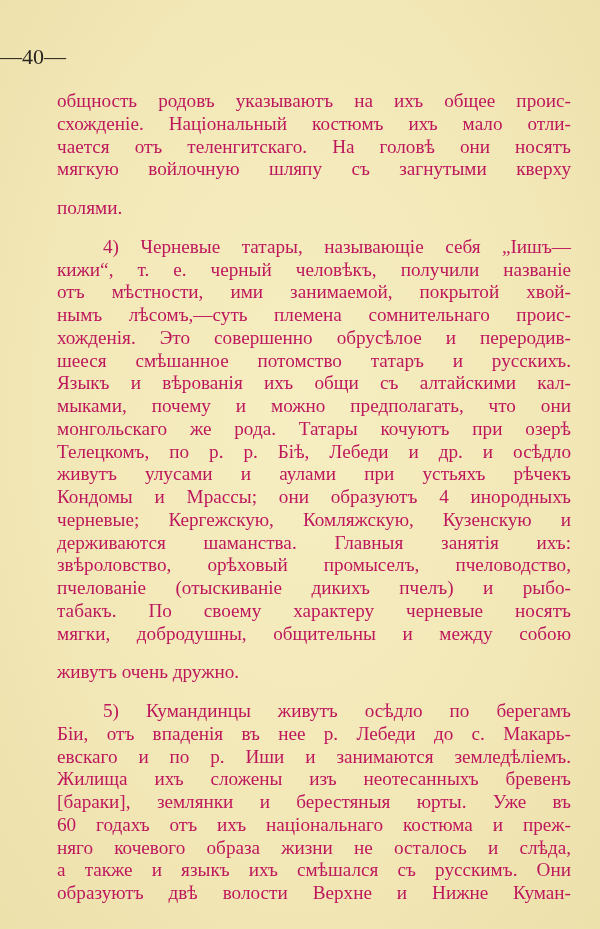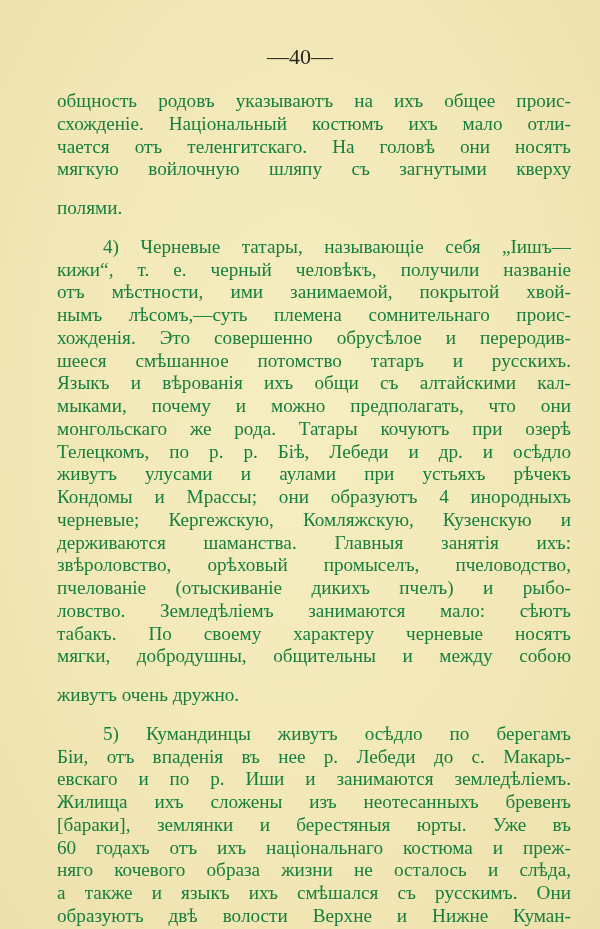--- a/index.html
+++ b/index.html
@@ -19,41 +19,41 @@
   .page {
     position: absolute;
     left: 0; top: 0;
     width: 600px; height: 929px;
   }
   .page-number {
     position: absolute;
     top: 44px;
     left: 0;
     width: 600px;
-    text-align: center;
+    text-align: left;
     font-family: "Liberation Serif", serif;
     font-size: 22px;
     letter-spacing: 0px;
     color: #2a241e;
   }
   .text-block {
     position: absolute;
     left: 57px;
     top: 90px;
     width: 514px;
   }
   .line {
     height: 22.75px;
     line-height: 22.75px;
     font-family: "Liberation Serif", serif;
     font-size: 19.2px;
     white-space: nowrap;
     text-align: justify;
     text-align-last: justify;
-    color: #15803d;
+    color: #be185d;
   }
   .line.last {
     text-align-last: left;
     margin-top: 16px;
   }
   .line.indent {
     padding-left: 46px;
     margin-top: 16px;
   }
 </style>
@@ -77,21 +77,20 @@
       <div class="line">Языкъ и вѣрованія ихъ общи съ алтайскими кал-</div>
       <div class="line">мыками, почему и можно предполагать, что они</div>
       <div class="line">монгольскаго же рода. Татары кочуютъ при озерѣ</div>
       <div class="line">Телецкомъ, по р. р. Біѣ, Лебеди и др. и осѣдло</div>
       <div class="line">живутъ улусами и аулами при устьяхъ рѣчекъ</div>
       <div class="line">Кондомы и Мрассы; они образуютъ 4 инородныхъ</div>
       <div class="line">черневые; Кергежскую, Комляжскую, Кузенскую и</div>
       <div class="line">держиваются шаманства. Главныя занятія ихъ:</div>
       <div class="line">звѣроловство, орѣховый промыселъ, пчеловодство,</div>
       <div class="line">пчелованіе (отыскиваніе дикихъ пчелъ) и рыбо-</div>
-      <div class="line">ловство. Земледѣліемъ занимаются мало: сѣютъ</div>
       <div class="line">табакъ. По своему характеру черневые носятъ</div>
       <div class="line">мягки, добродушны, общительны и между собою</div>
       <div class="line last">живутъ очень дружно.</div>
       <div class="line indent">5) Кумандинцы живутъ осѣдло по берегамъ</div>
       <div class="line">Біи, отъ впаденія въ нее р. Лебеди до с. Макарь-</div>
       <div class="line">евскаго и по р. Иши и занимаются земледѣліемъ.</div>
       <div class="line">Жилища ихъ сложены изъ неотесанныхъ бревенъ</div>
       <div class="line">[бараки], землянки и берестяныя юрты. Уже въ</div>
       <div class="line">60 годахъ отъ ихъ національнаго костюма и преж-</div>
       <div class="line">няго кочевого образа жизни не осталось и слѣда,</div>

